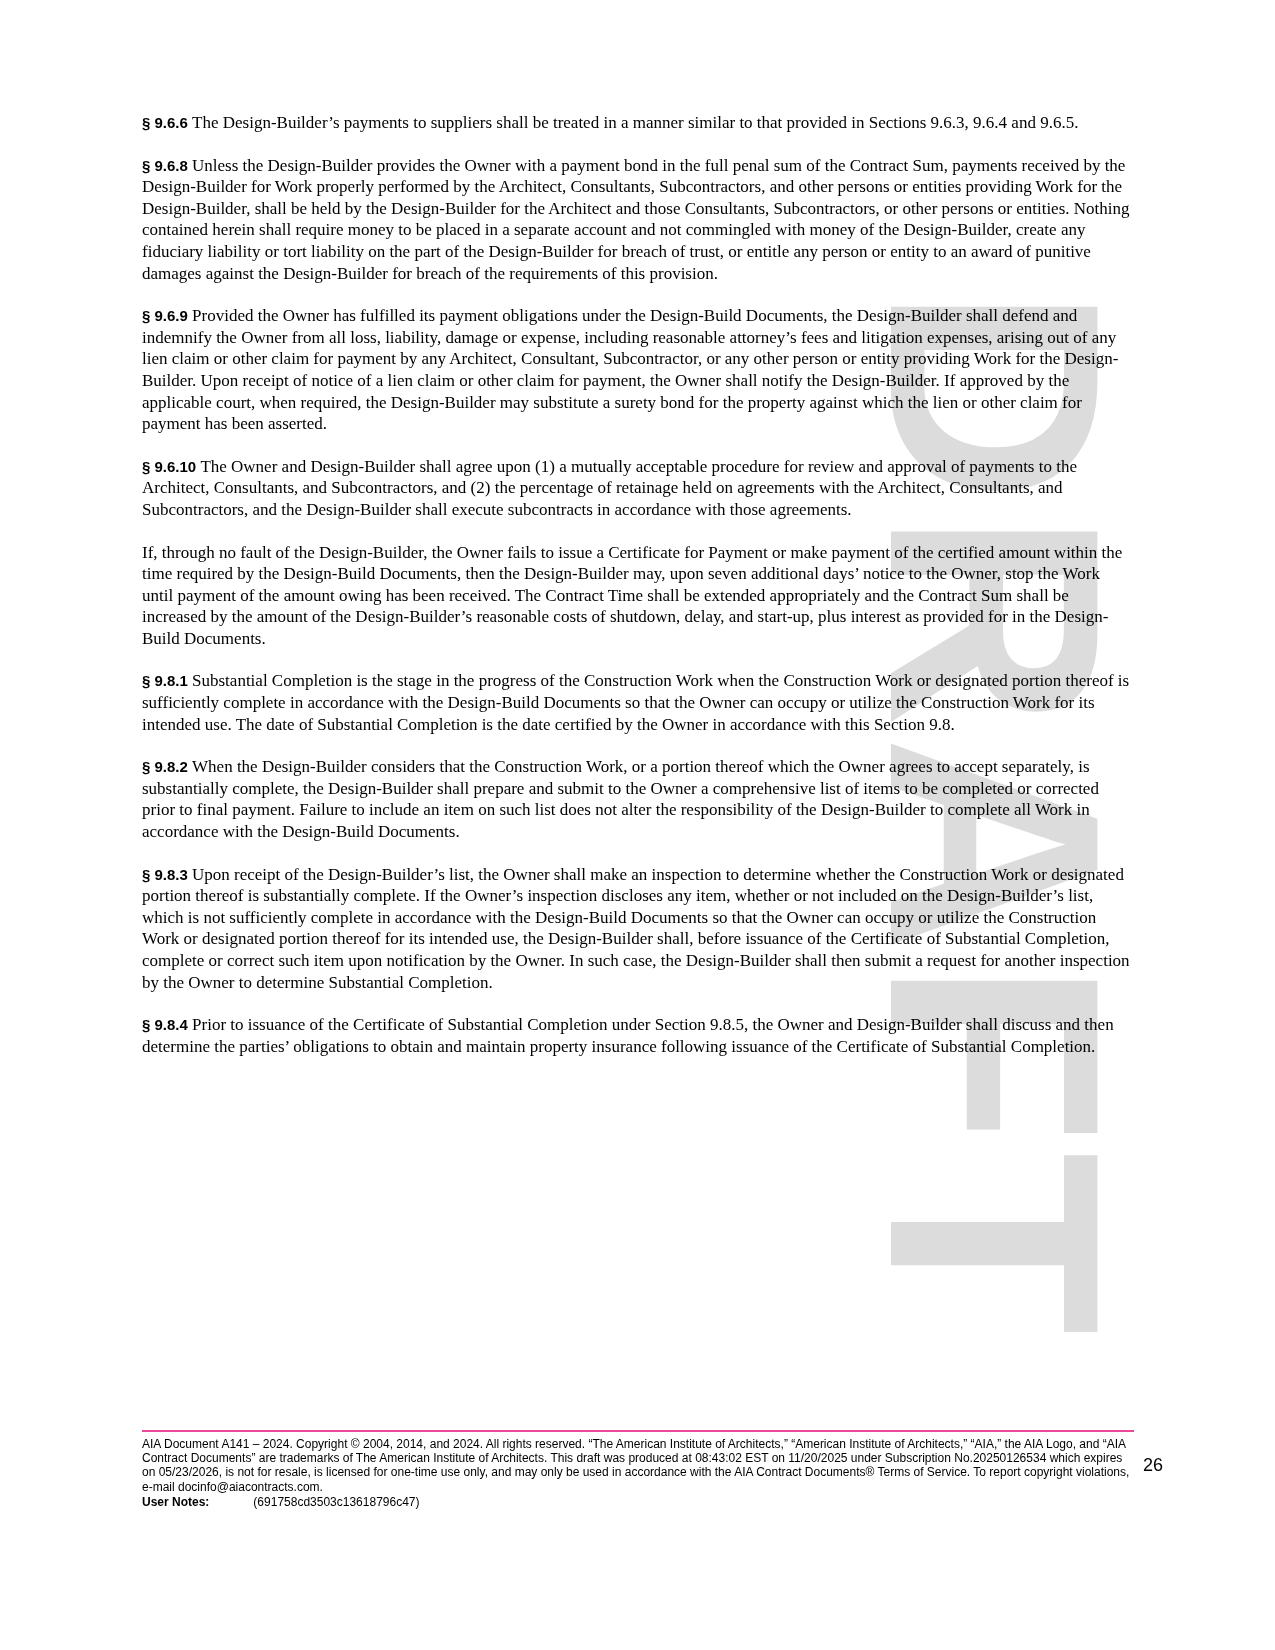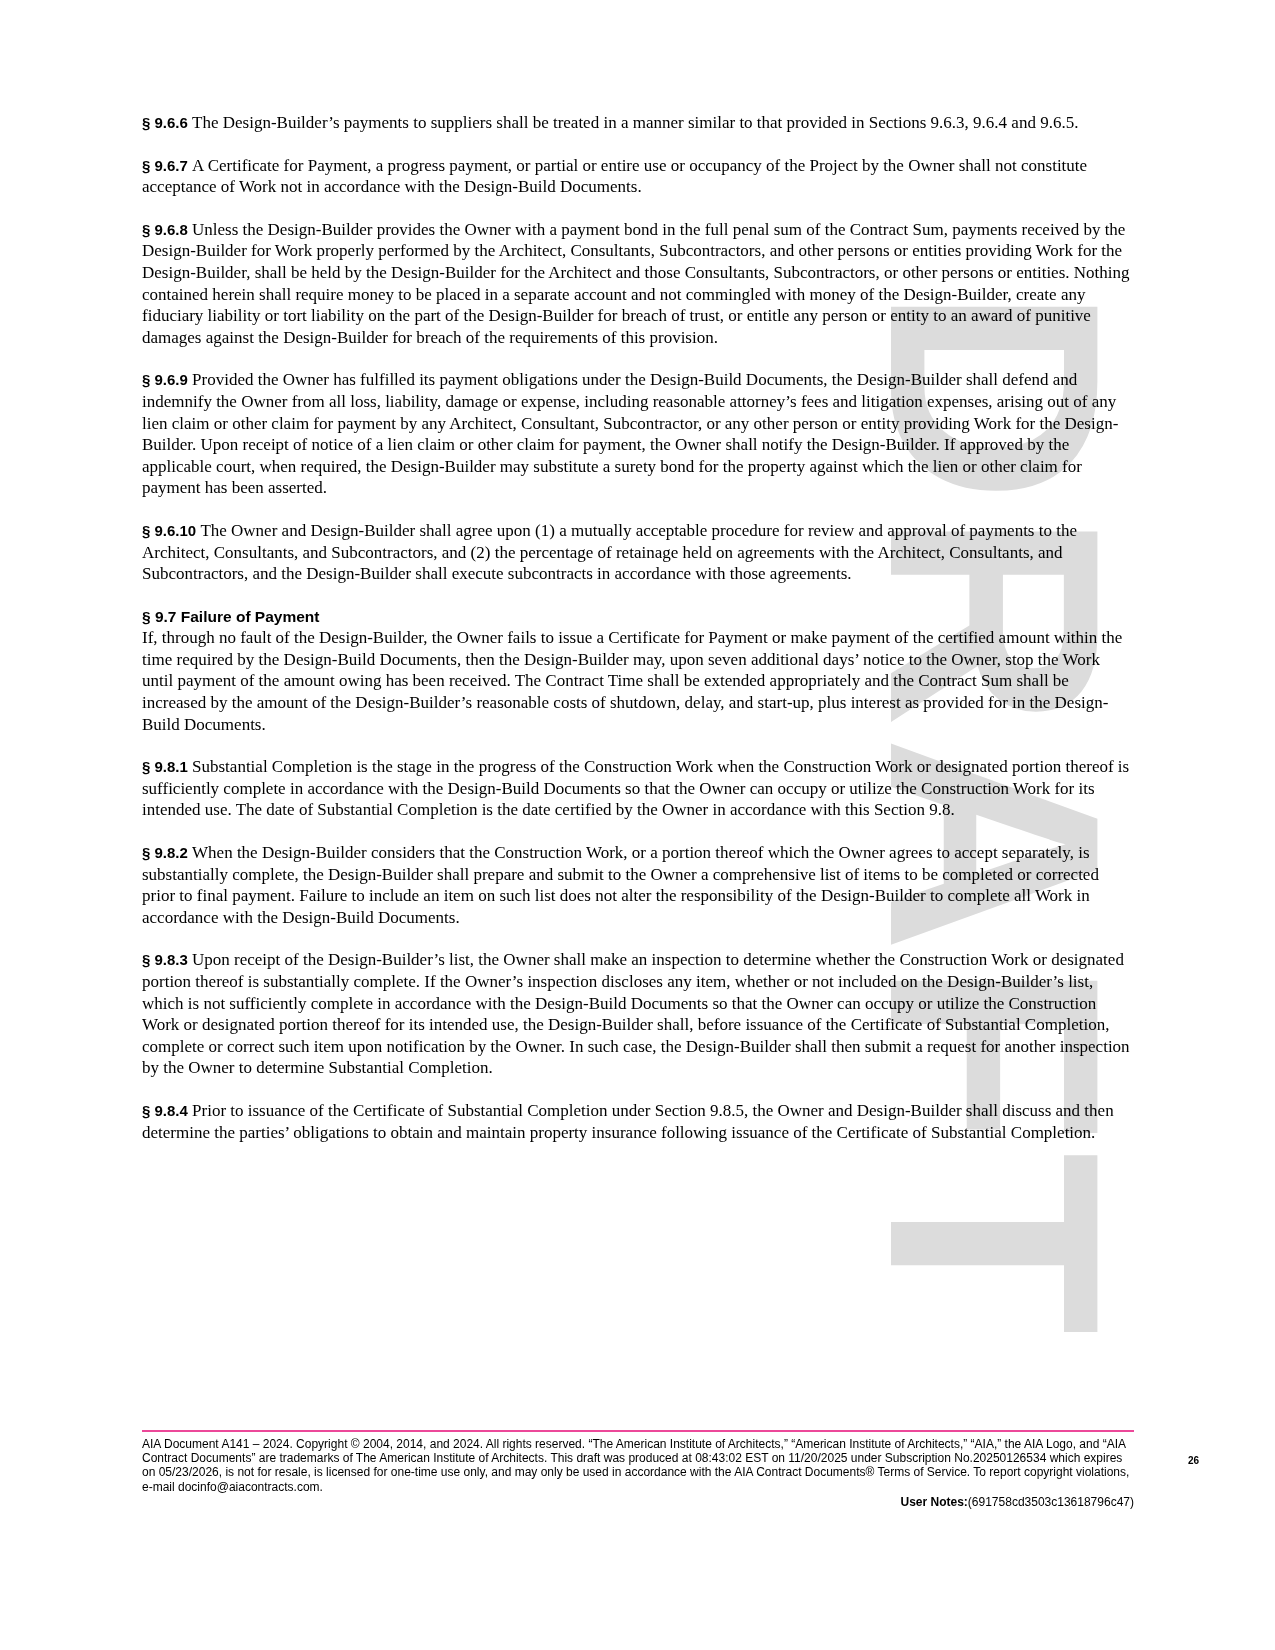--- a/index.html
+++ b/index.html
@@ -62,50 +62,49 @@
     width: 992px;
     z-index: 1;
     font-family: "Liberation Sans", sans-serif;
     font-size: 12px;
     line-height: 14.2px;
     border-top: 2px solid #ec4899;
     padding-top: 5px;
   }
   .footer-notes {
     display: flex;
-    justify-content: flex-end;
+    justify-content: flex-start;
     margin-top: 1px;
+    gap: 44px;
   }
   .footer-notes .notes-label {
     font-weight: bold;
   }
   .page-number {
     position: absolute;
-    left: 1188px;
+    left: 1143px;
     top: 1455px;
     z-index: 1;
     font-family: "Liberation Sans", sans-serif;
-    font-weight: bold;
-    font-size: 10px;
+    font-weight: normal;
+    font-size: 18px;
   }
 </style>
 </head>
 <body>
 
 <div class="page">
 
   <div class="watermark">DRAFT</div>
 
   <div class="content">
       <p class="para"><span class="lbl">§ 9.6.6 </span>The Design-Builder’s payments to suppliers shall be treated in a manner similar to that provided in Sections 9.6.3, 9.6.4 and 9.6.5.</p>
-      <p class="para"><span class="lbl">§ 9.6.7 </span>A Certificate for Payment, a progress payment, or partial or entire use or occupancy of the Project by the Owner shall not constitute acceptance of Work not in accordance with the Design-Build Documents.</p>
       <p class="para"><span class="lbl">§ 9.6.8 </span>Unless the Design-Builder provides the Owner with a payment bond in the full penal sum of the Contract Sum, payments received by the Design-Builder for Work properly performed by the Architect, Consultants, Subcontractors, and other persons or entities providing Work for the Design-Builder, shall be held by the Design-Builder for the Architect and those Consultants, Subcontractors, or other persons or entities. Nothing contained herein shall require money to be placed in a separate account and not commingled with money of the Design-Builder, create any fiduciary liability or tort liability on the part of the Design-Builder for breach of trust, or entitle any person or entity to an award of punitive damages against the Design-Builder for breach of the requirements of this provision.</p>
       <p class="para"><span class="lbl">§ 9.6.9 </span>Provided the Owner has fulfilled its payment obligations under the Design-Build Documents, the Design-Builder shall defend and indemnify the Owner from all loss, liability, damage or expense, including reasonable attorney’s fees and litigation expenses, arising out of any lien claim or other claim for payment by any Architect, Consultant, Subcontractor, or any other person or entity providing Work for the Design-Builder. Upon receipt of notice of a lien claim or other claim for payment, the Owner shall notify the Design-Builder. If approved by the applicable court, when required, the Design-Builder may substitute a surety bond for the property against which the lien or other claim for payment has been asserted.</p>
       <p class="para"><span class="lbl">§ 9.6.10 </span>The Owner and Design-Builder shall agree upon (1) a mutually acceptable procedure for review and approval of payments to the Architect, Consultants, and Subcontractors, and (2) the percentage of retainage held on agreements with the Architect, Consultants, and Subcontractors, and the Design-Builder shall execute subcontracts in accordance with those agreements.</p>
-      <h2 class="heading">§ 9.7 Failure of Payment</h2>
       <p class="para">If, through no fault of the Design-Builder, the Owner fails to issue a Certificate for Payment or make payment of the certified amount within the time required by the Design-Build Documents, then the Design-Builder may, upon seven additional days’ notice to the Owner, stop the Work until payment of the amount owing has been received. The Contract Time shall be extended appropriately and the Contract Sum shall be increased by the amount of the Design-Builder’s reasonable costs of shutdown, delay, and start-up, plus interest as provided for in the Design-Build Documents.</p>
       <p class="para"><span class="lbl">§ 9.8.1 </span>Substantial Completion is the stage in the progress of the Construction Work when the Construction Work or designated portion thereof is sufficiently complete in accordance with the Design-Build Documents so that the Owner can occupy or utilize the Construction Work for its intended use. The date of Substantial Completion is the date certified by the Owner in accordance with this Section 9.8.</p>
       <p class="para"><span class="lbl">§ 9.8.2 </span>When the Design-Builder considers that the Construction Work, or a portion thereof which the Owner agrees to accept separately, is substantially complete, the Design-Builder shall prepare and submit to the Owner a comprehensive list of items to be completed or corrected prior to final payment. Failure to include an item on such list does not alter the responsibility of the Design-Builder to complete all Work in accordance with the Design-Build Documents.</p>
       <p class="para"><span class="lbl">§ 9.8.3 </span>Upon receipt of the Design-Builder’s list, the Owner shall make an inspection to determine whether the Construction Work or designated portion thereof is substantially complete. If the Owner’s inspection discloses any item, whether or not included on the Design-Builder’s list, which is not sufficiently complete in accordance with the Design-Build Documents so that the Owner can occupy or utilize the Construction Work or designated portion thereof for its intended use, the Design-Builder shall, before issuance of the Certificate of Substantial Completion, complete or correct such item upon notification by the Owner. In such case, the Design-Builder shall then submit a request for another inspection by the Owner to determine Substantial Completion.</p>
       <p class="para"><span class="lbl">§ 9.8.4 </span>Prior to issuance of the Certificate of Substantial Completion under Section 9.8.5, the Owner and Design-Builder shall discuss and then determine the parties’ obligations to obtain and maintain property insurance following issuance of the Certificate of Substantial Completion.</p>
     </div>
 
   <div class="footer">
     <div class="footer-legal">AIA Document A141 – 2024. Copyright © 2004, 2014, and 2024. All rights reserved. “The American Institute of Architects,” “American Institute of Architects,” “AIA,” the AIA Logo, and “AIA Contract Documents” are trademarks of The American Institute of Architects. This draft was produced at 08:43:02 EST on 11/20/2025 under Subscription No.20250126534 which expires on 05/23/2026, is not for resale, is licensed for one-time use only, and may only be used in accordance with the AIA Contract Documents® Terms of Service. To report copyright violations, e-mail docinfo@aiacontracts.com.</div>
     <div class="footer-notes">

